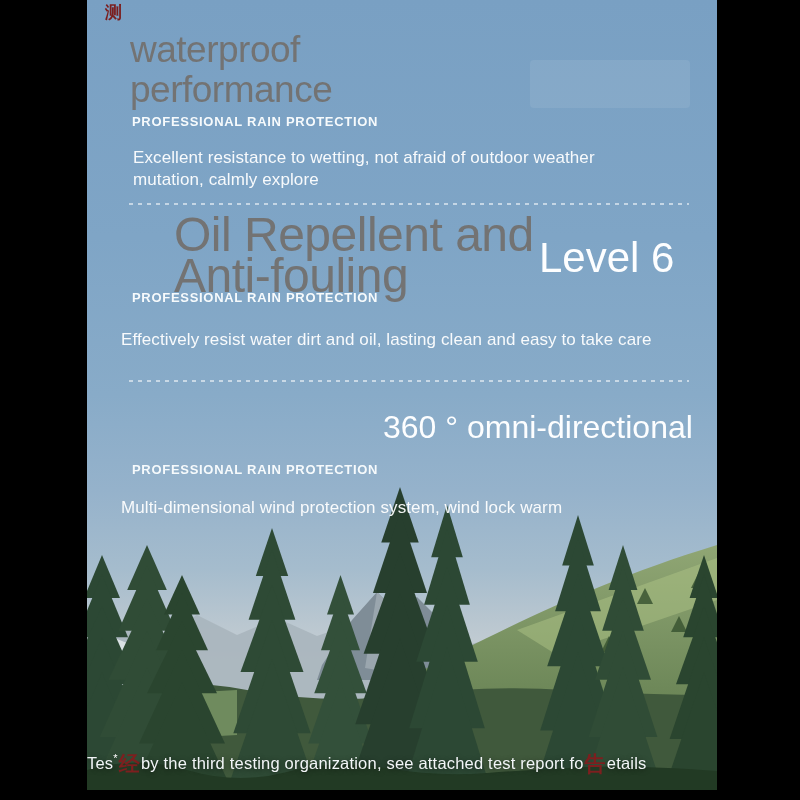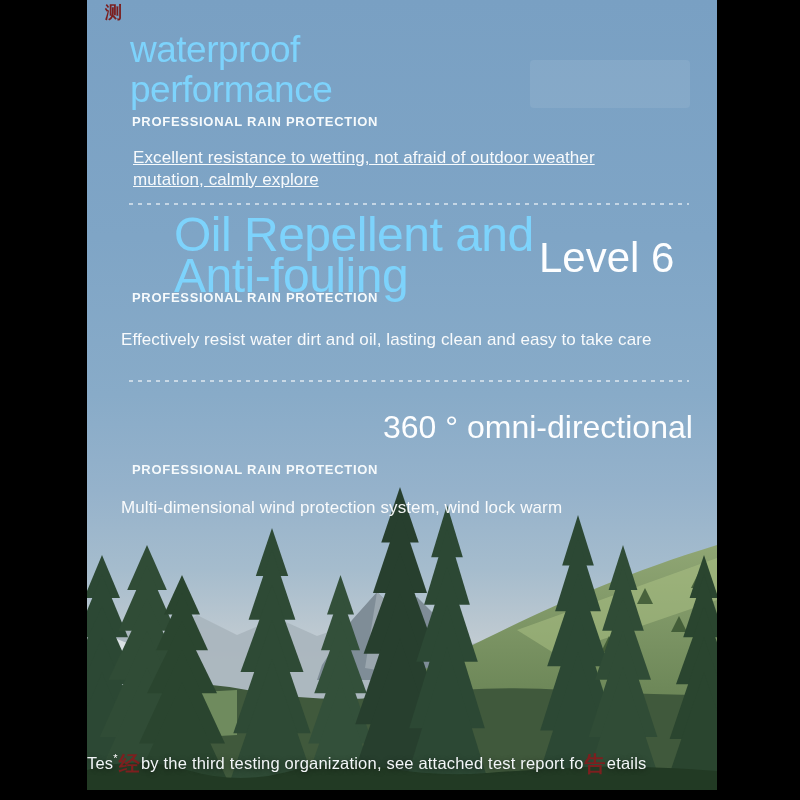--- a/index.html
+++ b/index.html
@@ -2,21 +2,21 @@
 <html><head>
 <meta charset="utf-8">
 <style>
   html,body{margin:0;padding:0;background:#000;}
   .canvas{position:relative;width:800px;height:800px;background:#000;overflow:hidden;
           font-family:"Liberation Sans",sans-serif;}
   .content{position:absolute;left:87px;top:0;width:630px;height:790px;overflow:hidden;}
   .scene{position:absolute;left:0;top:0;width:630px;height:790px;display:block;}
 
   .abs{position:absolute;}
-  .title{color:#7dd3fc;font-weight:400;letter-spacing:-0.5px;line-height:40px;font-size:37px;}
+  .title{color:#737373;font-weight:400;letter-spacing:-0.5px;line-height:40px;font-size:37px;}
   .title2{font-size:48px;line-height:41px;margin-left:44px;}
   .title3{font-size:40px;line-height:43px;}
   .subtitle{color:#f6fafc;font-weight:bold;font-size:13px;letter-spacing:0.7px;}
   .desc{color:rgba(255,255,255,0.94);font-size:17px;line-height:21.5px;letter-spacing:0.1px;}
   .value{color:#fdfeff;font-weight:400;white-space:nowrap;}
   .level-badge{background:rgba(255,255,255,0.08);border-radius:4px;}
   .divider{height:2px;background:repeating-linear-gradient(90deg,rgba(255,255,255,0.55) 0 4px,transparent 4px 9px);}
   .corner-mark{color:#7b1d1d;font-weight:bold;font-size:17px;line-height:17px;}
   .caption{position:absolute;left:0;top:750px;width:532px;text-align:center;white-space:nowrap;
            color:#f2f5f7;font-size:16.5px;letter-spacing:0.2px;
@@ -92,21 +92,21 @@
     </svg>
 
     <div class="abs corner-mark" style="left:18px;top:4px;">测</div>
 
     <div class="abs title" style="left:43px;top:30px;">
       <div>waterproof</div>
       <div>performance</div>
     </div>
     <div class="abs subtitle" style="left:45px;top:114px;">PROFESSIONAL RAIN PROTECTION</div>
     <div class="abs level-badge" style="left:443px;top:60px;width:160px;height:48px;"></div>
-    <div class="abs desc" style="left:46px;top:147px;text-decoration:underline;">
+    <div class="abs desc" style="left:46px;top:147px;">
       <div>Excellent resistance to wetting, not afraid of outdoor weather</div>
       <div>mutation, calmly explore</div>
     </div>
 
     <div class="abs divider" style="left:42px;top:203px;width:560px;"></div>
 
     <div class="abs title title2" style="left:43px;top:214px;">
       <div>Oil Repellent and</div>
       <div>Anti-fouling</div>
     </div>

